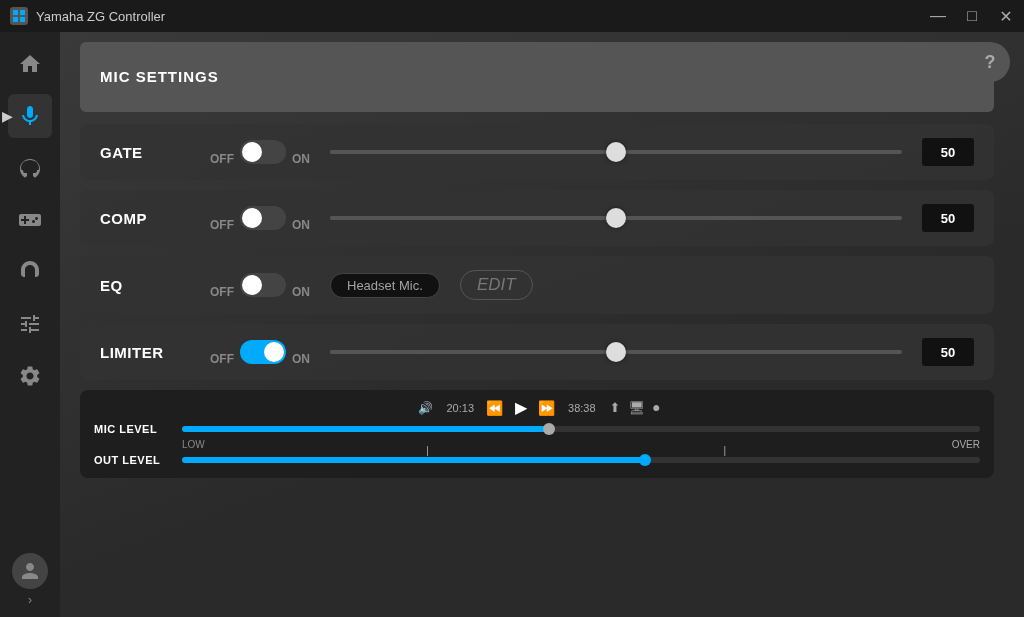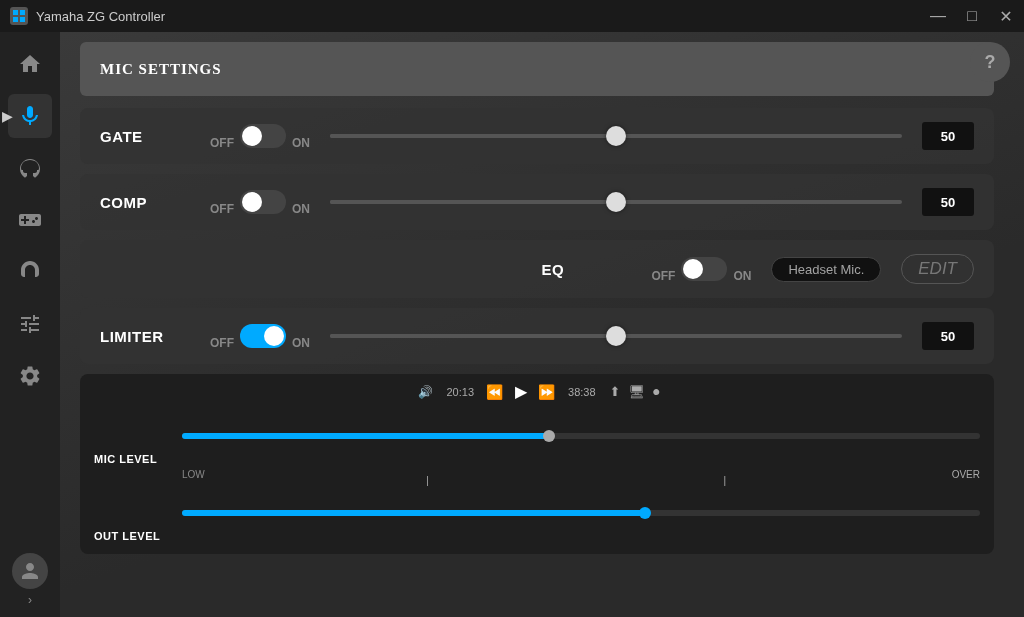--- a/index.html
+++ b/index.html
@@ -119,42 +119,40 @@
       overflow-y: auto;
       padding: 0 30px 20px 20px;
       background: linear-gradient(160deg, #3a3a3a 0%, #2a2a2a 60%);
       position: relative;
     }
 
     
     .section-header {
       background: #555;
       border-radius: 6px;
-      padding: 18px 20px;
+      padding: 26px 20px;
       margin-bottom: 12px;
       margin-top: 10px;
-      font-family: Liberation Serif, serif;
     }
     .section-header-title {
       color: #fff;
       font-size: 15px;
       font-weight: 700;
       letter-spacing: 1px;
     }
 
     
     .control-row {
       background: rgba(50,50,50,0.85);
       border-radius: 8px;
       padding: 14px 20px;
       margin-bottom: 10px;
       display: flex;
       align-items: center;
       gap: 20px;
-      justify-content: flex-end;
     }
     .control-label {
       color: #fff;
       font-size: 15px;
       font-weight: 700;
       width: 90px;
       letter-spacing: 0.5px;
     }
     .toggle-group {
       display: flex;
@@ -265,21 +263,20 @@
       align-items: center;
       gap: 8px;
       margin-bottom: 4px;
     }
     .level-label {
       color: #fff;
       font-size: 11px;
       font-weight: 700;
       width: 80px;
       letter-spacing: 0.5px;
-      margin-top: 46px;
     }
     .level-track {
       flex: 1;
       height: 6px;
       background: #333;
       border-radius: 3px;
       position: relative;
     }
     .level-fill {
       height: 100%;

